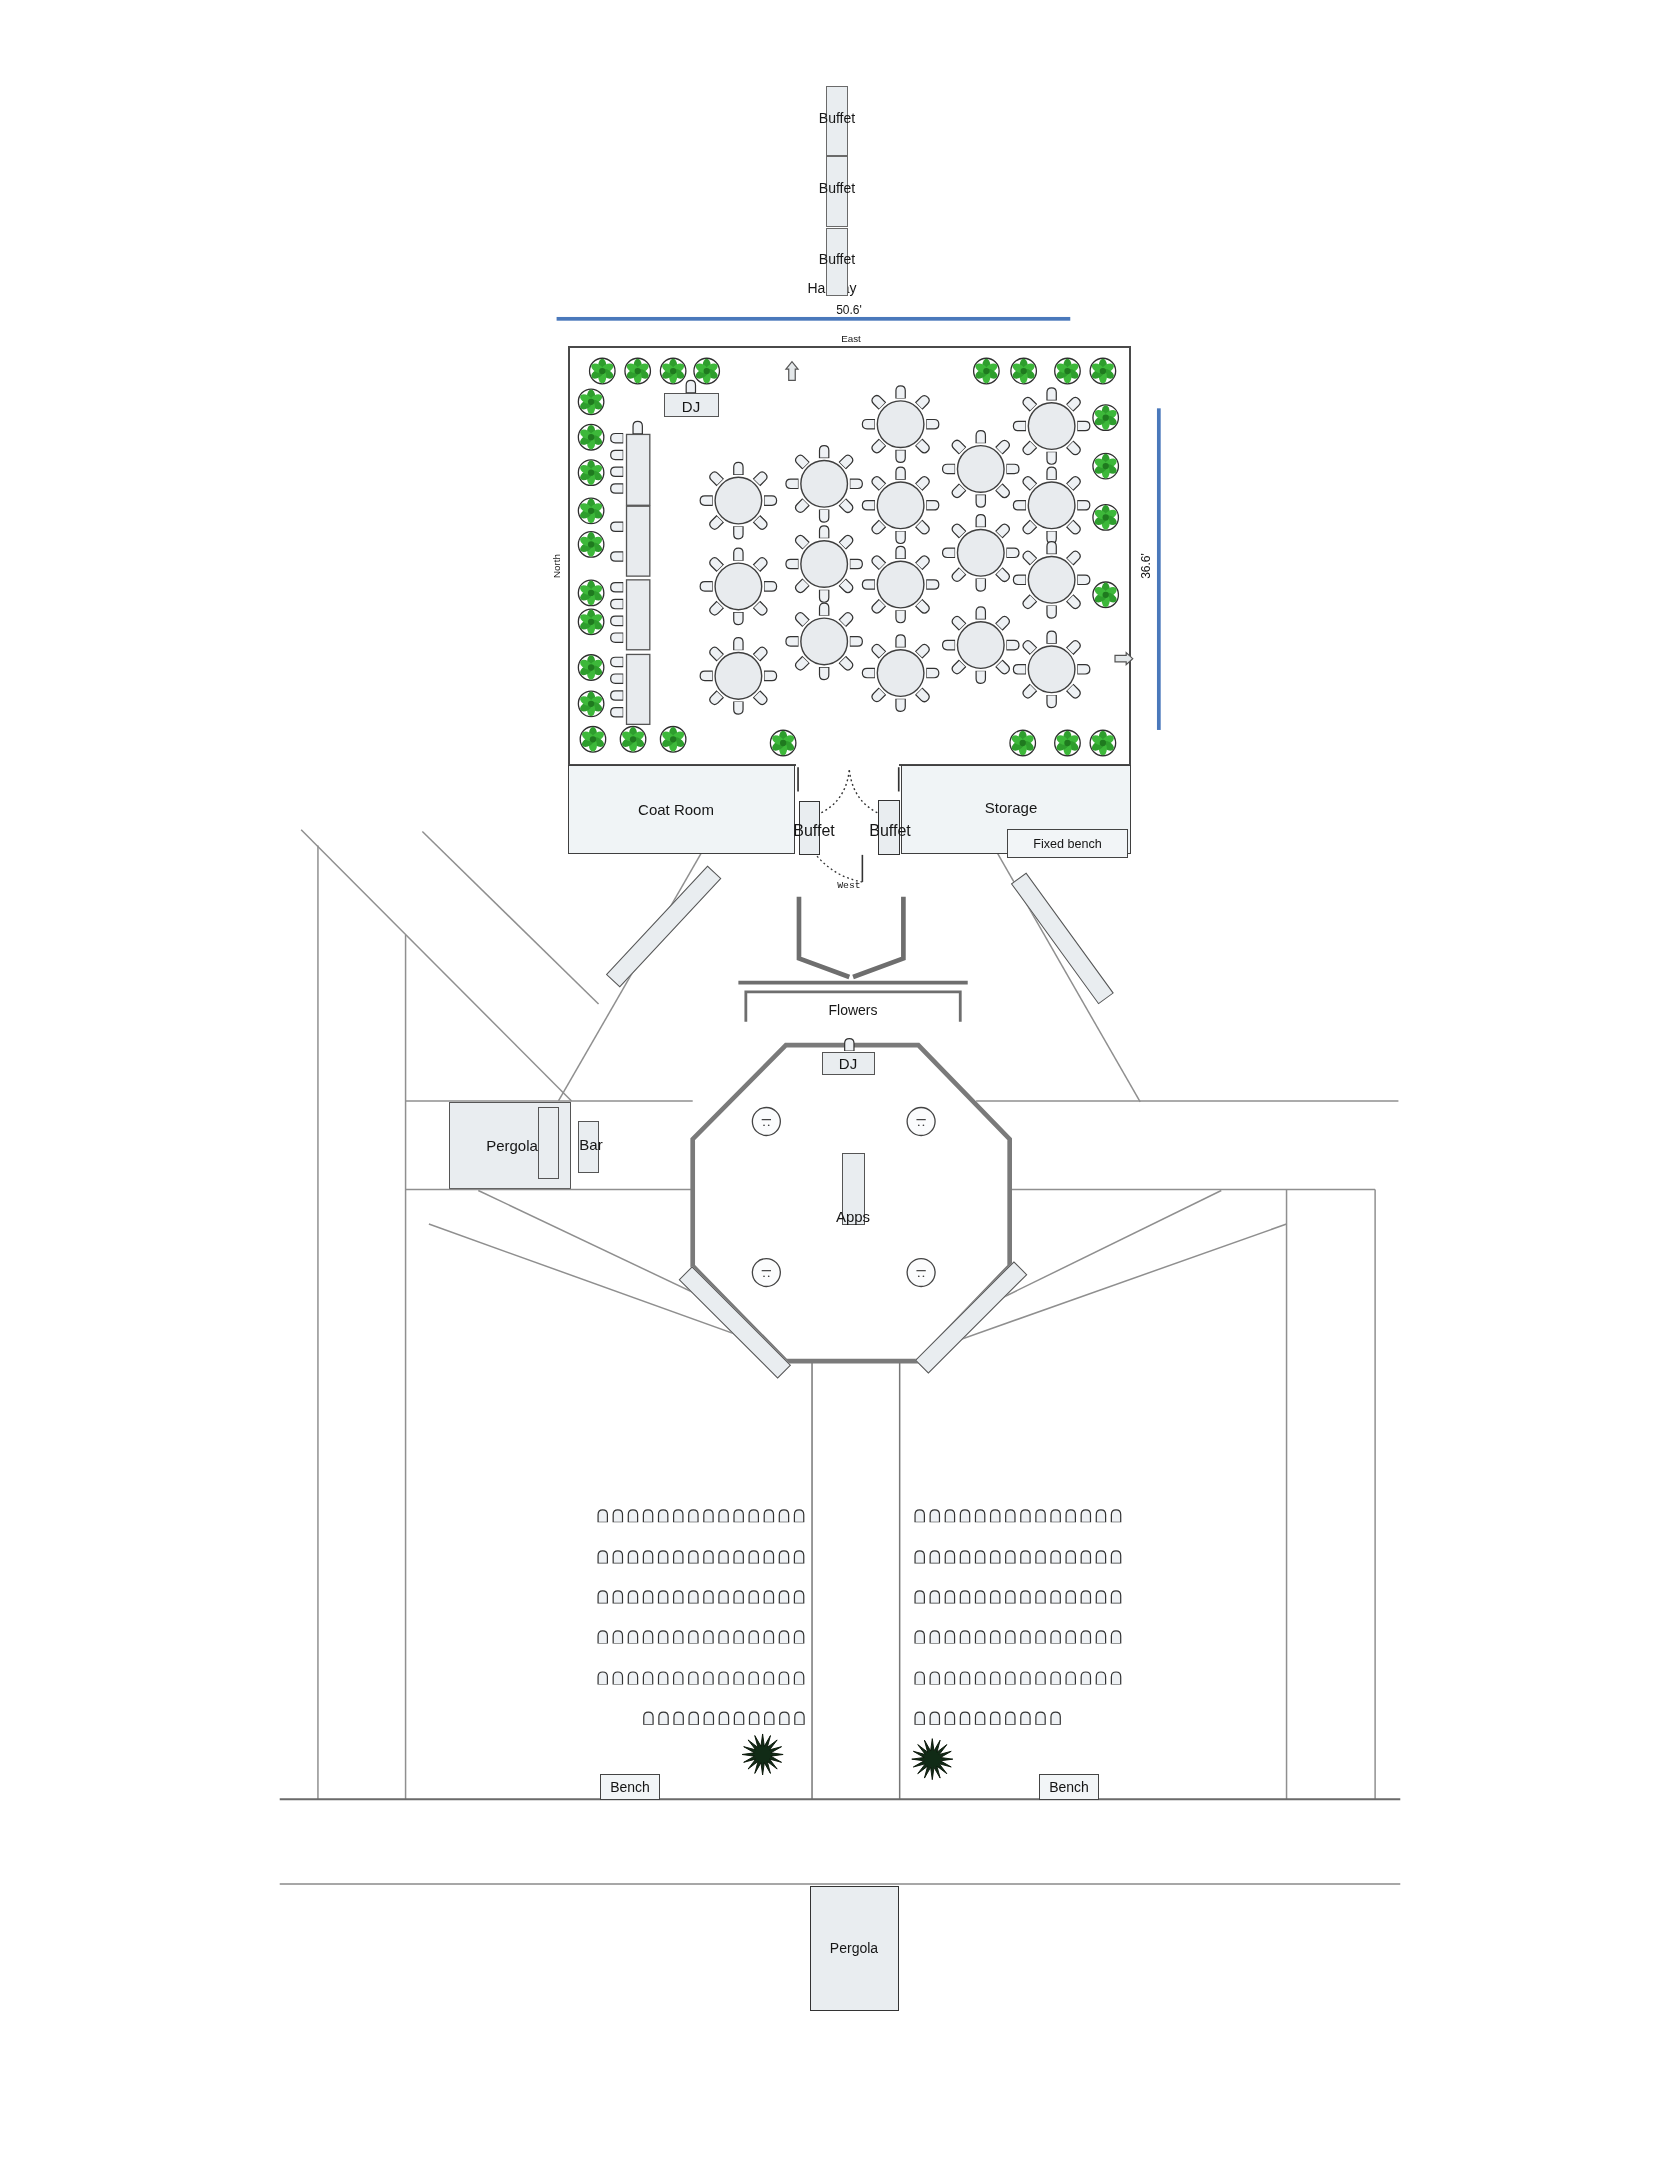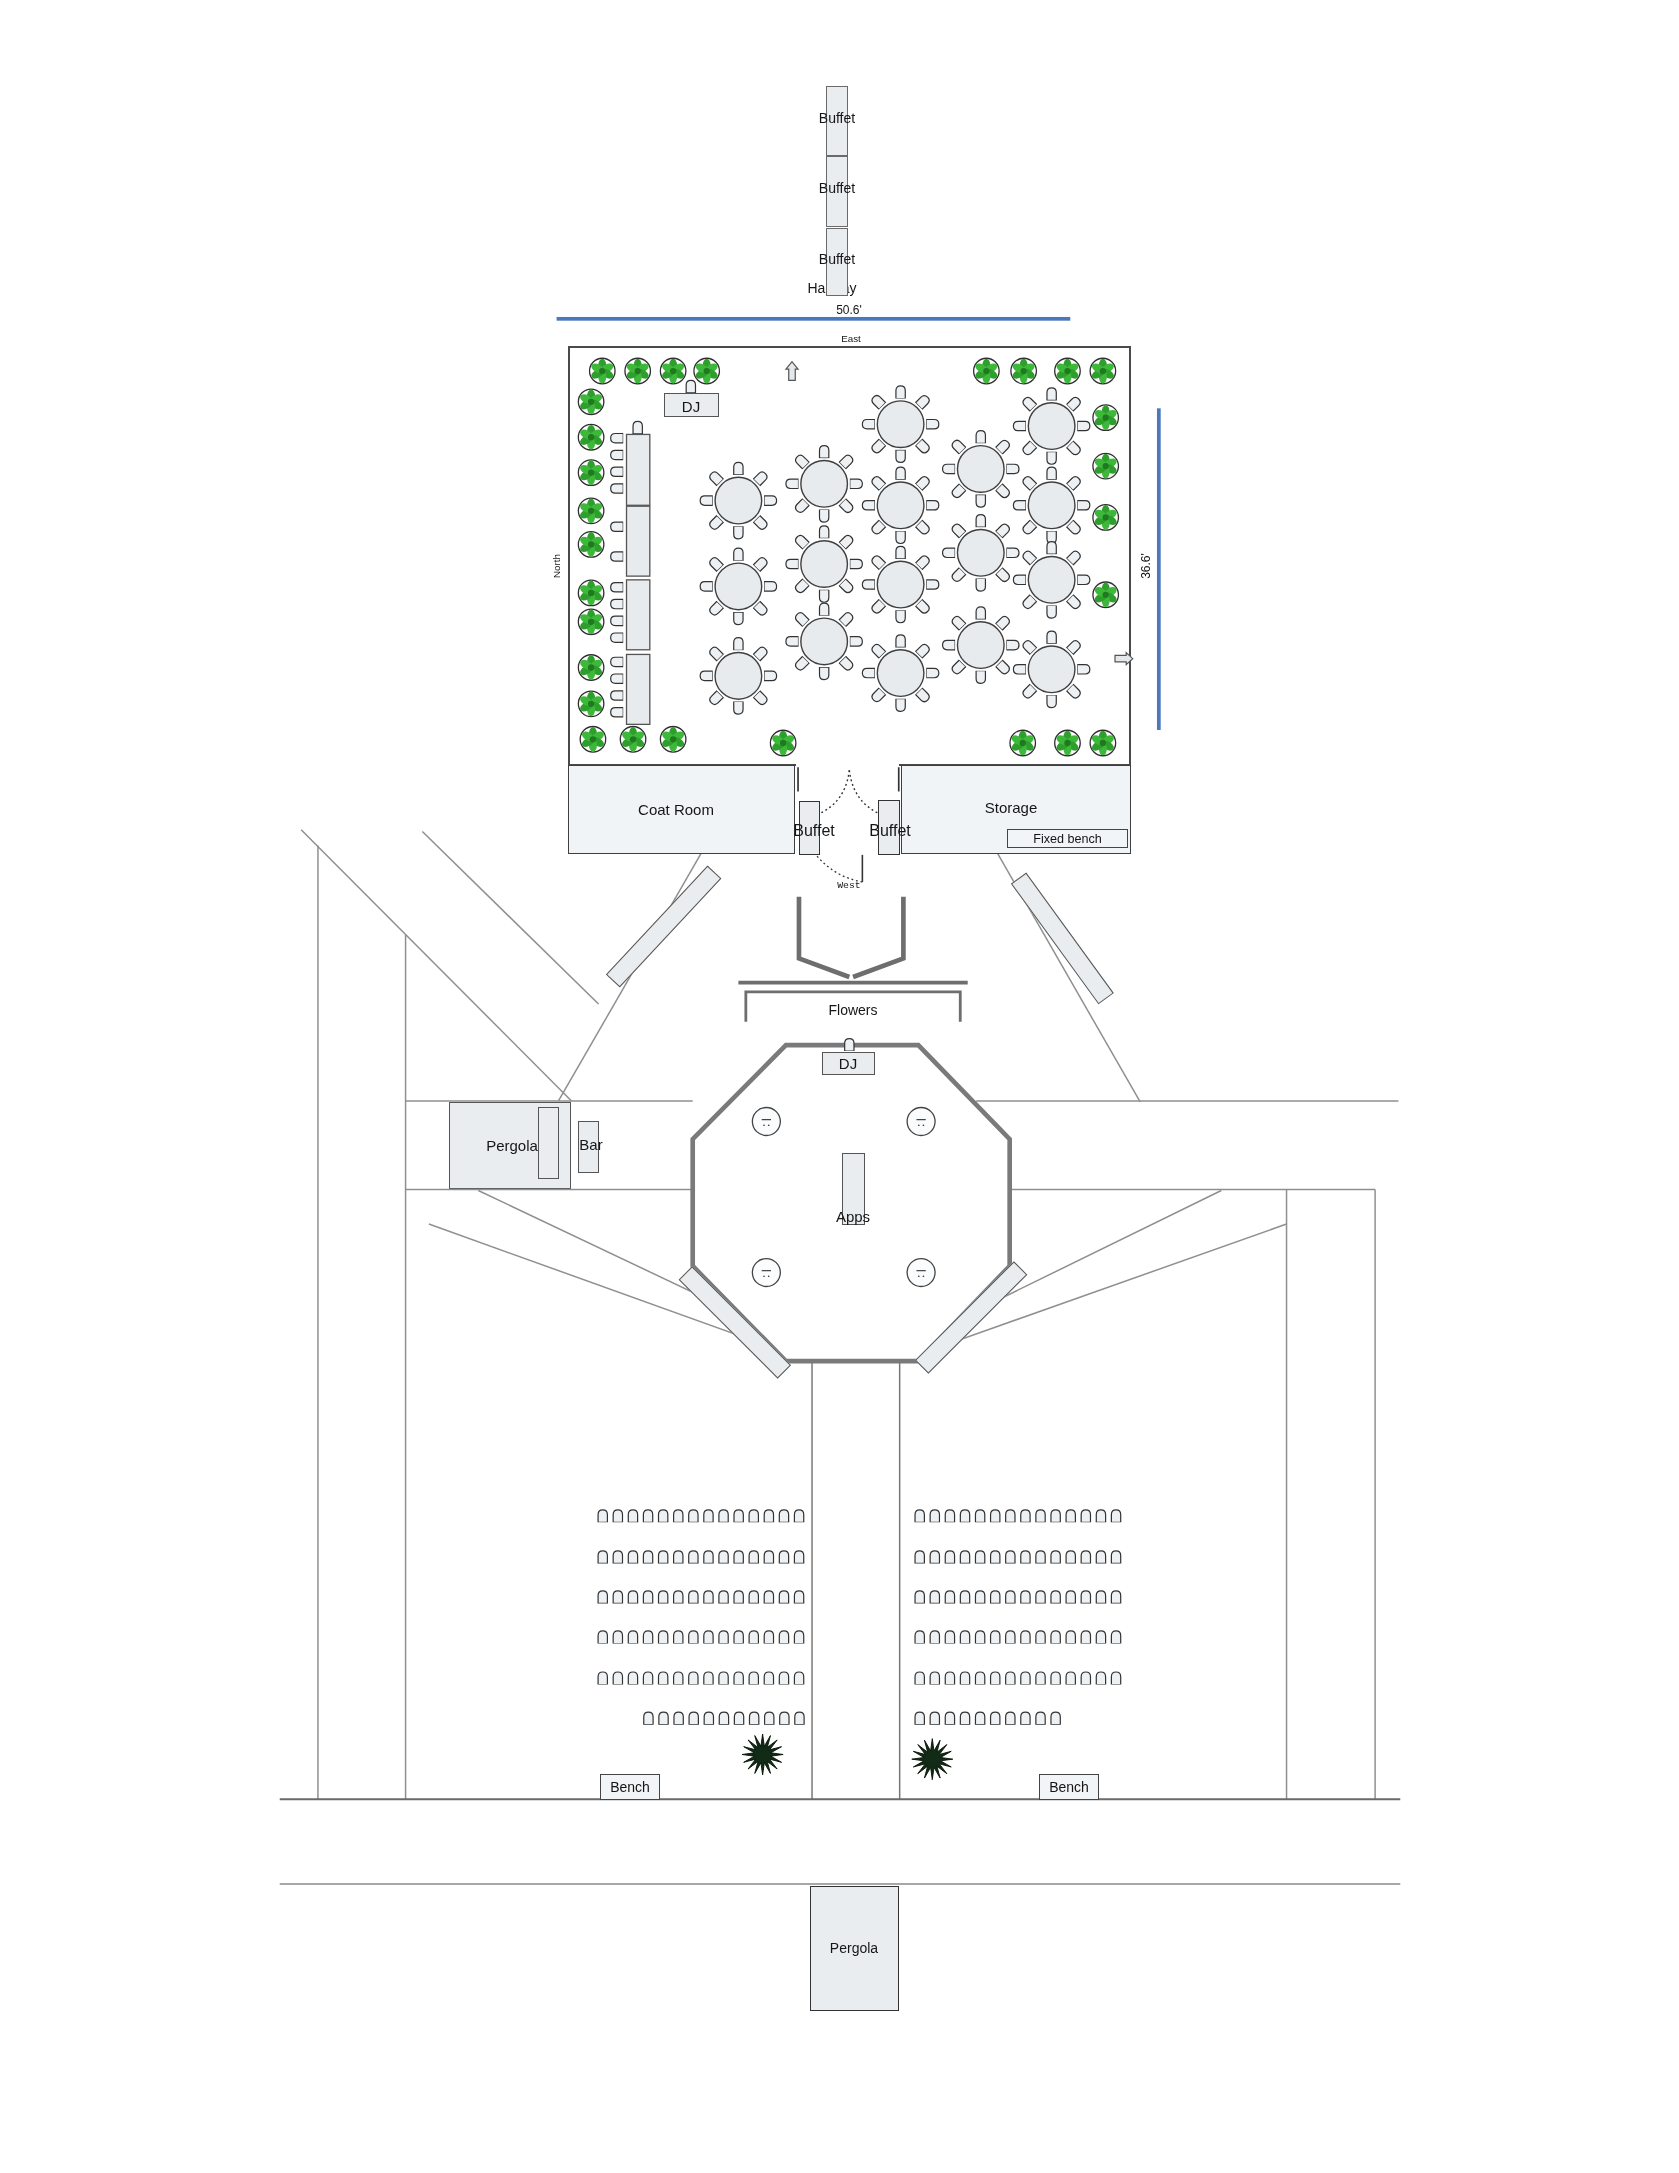--- a/index.html
+++ b/index.html
@@ -1110,21 +1110,21 @@
 
   <div class="box" style="left:664px;top:393px;width:55px;height:24px;border-color:#555;"></div>
   <div class="lbl" style="left:691px;top:406px;font-size:15px;">DJ</div>
 
   <div class="room" style="left:568px;top:765px;width:227px;height:89px;"></div>
   <div class="lbl" style="left:676px;top:809px;font-size:15px;">Coat Room</div>
 
   <div class="room" style="left:901px;top:765px;width:230px;height:89px;"></div>
   <div class="lbl" style="left:1011px;top:807px;font-size:15px;">Storage</div>
 
-  <div class="lblbox" style="left:1007px;top:829px;width:121px;height:19px;">
+  <div class="lblbox" style="left:1007px;top:829px;width:121px;height:29px;">
     <span style="font-size:12.6px;">Fixed bench</span>
   </div>
 
   <div class="box" style="left:799px;top:801px;width:21.4px;height:54px;border-color:#333;"></div>
   <div class="box" style="left:878px;top:800px;width:22.4px;height:55px;border-color:#333;"></div>
   <div class="lbl" style="left:814px;top:831px;font-size:16px;">Buffet</div>
   <div class="lbl" style="left:890px;top:831px;font-size:16px;">Buffet</div>
 
   <div class="lbl" style="left:853px;top:1010px;font-size:14px;">Flowers</div>
 

